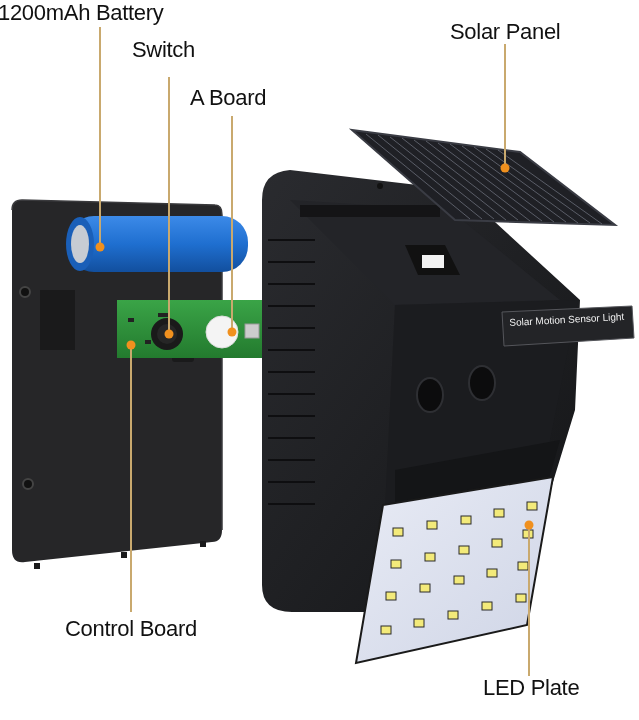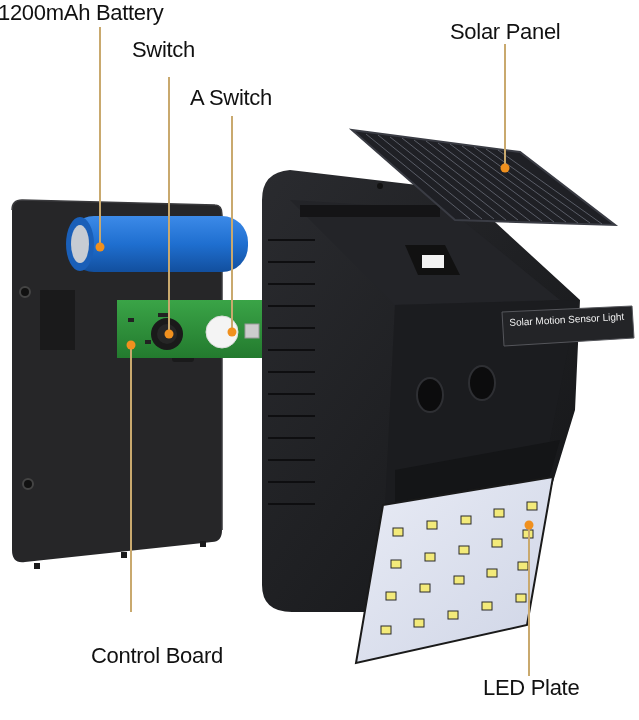--- a/index.html
+++ b/index.html
@@ -160,16 +160,16 @@
     <circle cx="505" cy="168" r="4.5"></circle>
     <circle cx="131" cy="345" r="4.5"></circle>
     <circle cx="529" cy="525" r="4.5"></circle>
   </g>
 </svg>
 
 <div style="position:absolute;left:509px;top:317px;font-size:10px;color:#f0f0f0;transform:rotate(-3deg);transform-origin:left top;white-space:nowrap;font-family:'Liberation Sans',sans-serif;">Solar Motion Sensor Light</div>
 
 <div class="label" style="left:-2px;top:2px;">1200mAh Battery</div>
 <div class="label" style="left:132px;top:39px;">Switch</div>
-<div class="label" style="left:190px;top:87px;">A Switch</div>
+<div class="label" style="left:190px;top:87px;">A Board</div>
 <div class="label" style="left:450px;top:13px;margin-top:8px;">Solar Panel</div>
-<div class="label" style="left:65px;top:645px;margin-left:26px;">Control Board</div>
+<div class="label" style="left:65px;top:618px;">Control Board</div>
 <div class="label" style="left:483px;top:677px;">LED Plate</div>
 
 </body></html>

